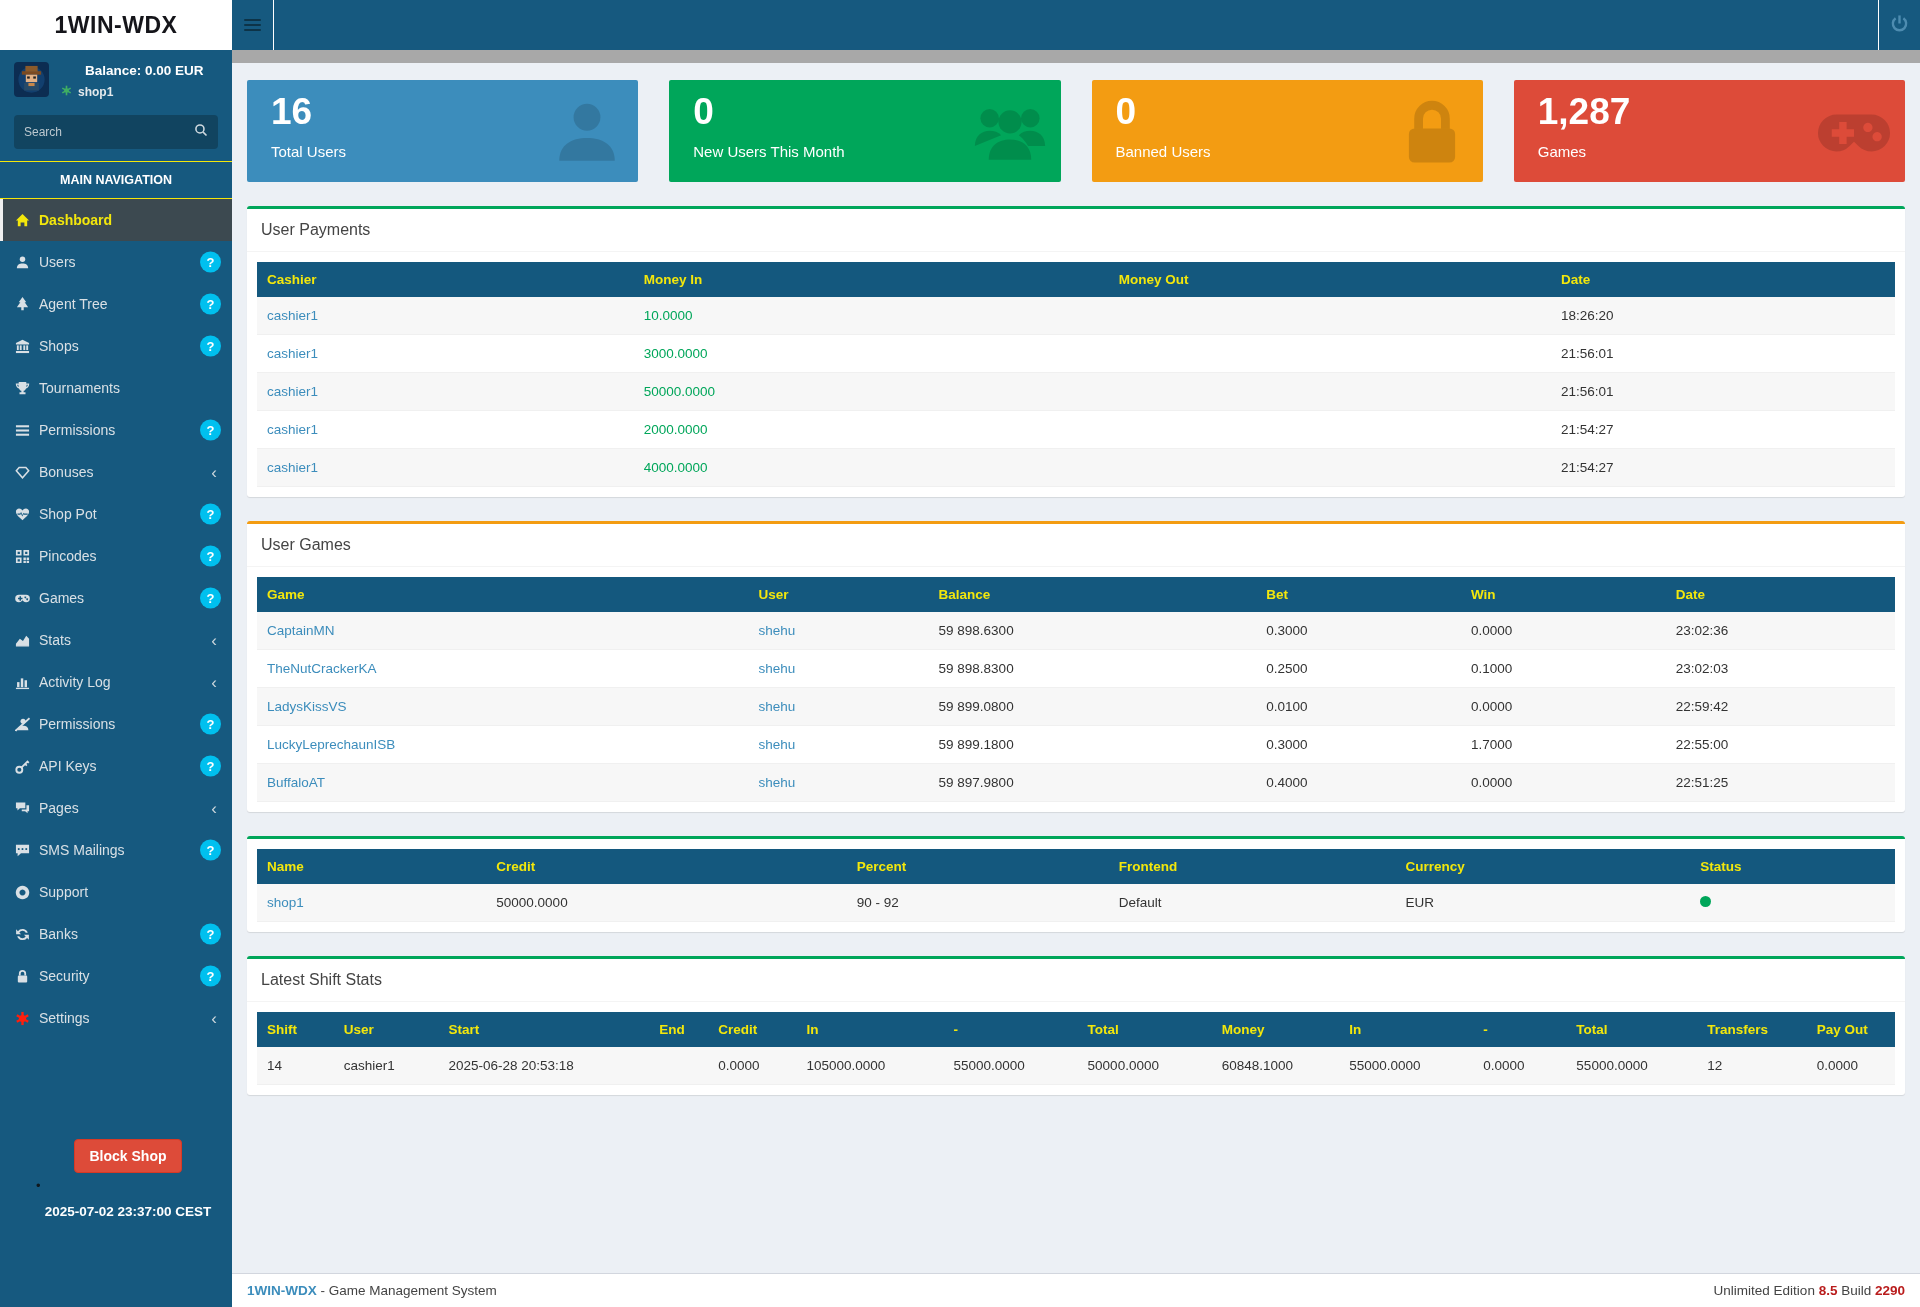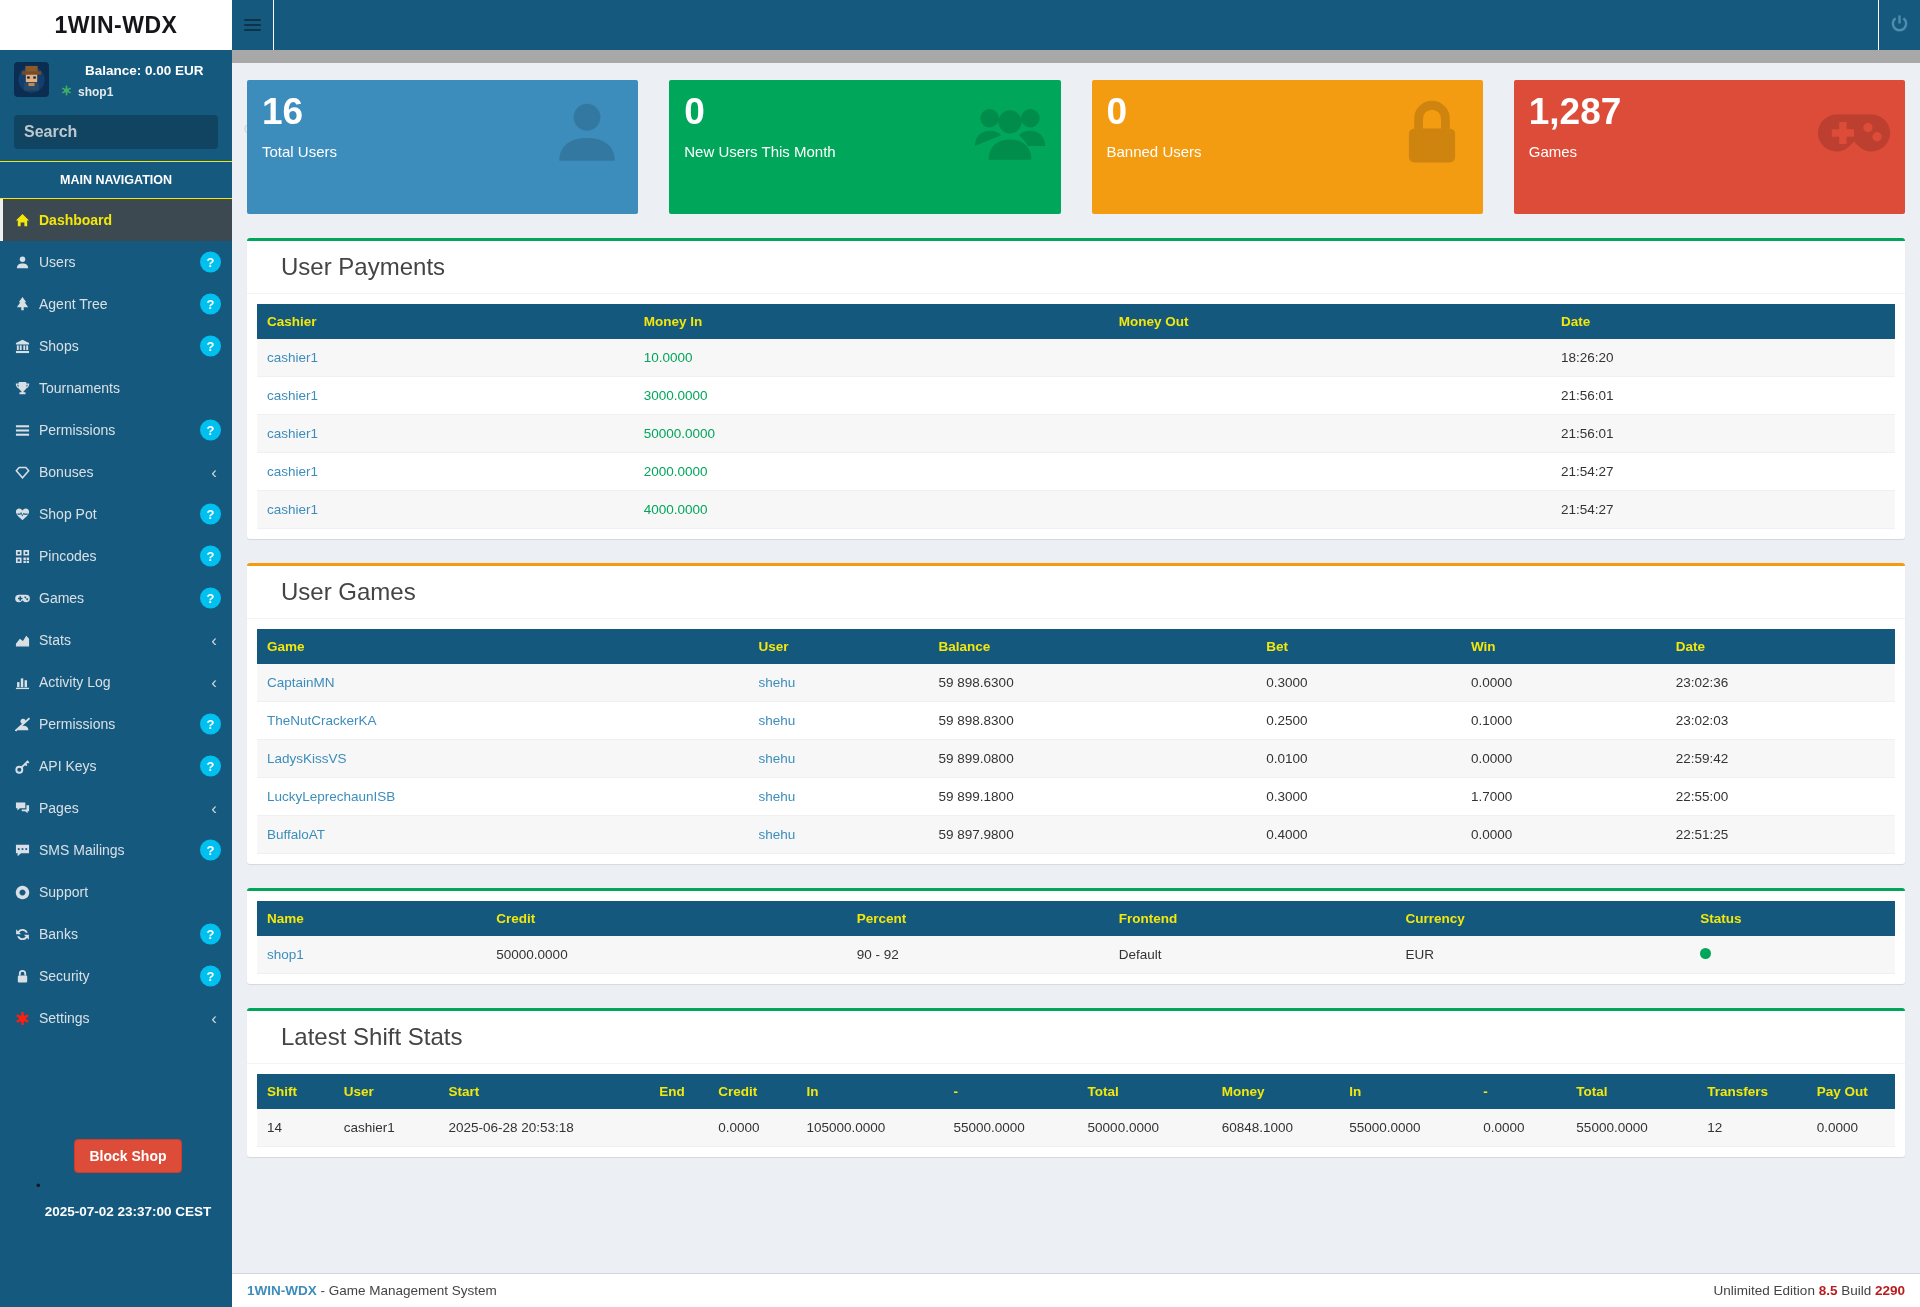--- a/index.html
+++ b/index.html
@@ -32,21 +32,21 @@
   .avatar{ width:35px; height:35px; border-radius:4px; overflow:hidden; flex:none; }
   .user-info{ margin-left:12px; padding-top:1px; }
   .balance{ color:#fff; font-weight:bold; font-size:13.5px;padding-left:24px; }
   .shop-line{ margin-top:7px; font-size:12px; color:#e4e9ec; display:flex; align-items:center; font-weight:bold;}
   .shop-line .icn{ color:#3fae63; margin-right:6px; }
   .shop-line .icn svg{ width:11px; height:11px; }
 
   .search-box{ margin:6px 14px 12px 14px; height:34px; background:rgba(8,28,40,.35);
     border-radius:4px; display:flex; align-items:center; padding:0 10px; }
   .search-box input{ flex:1; background:transparent; border:none; outline:none;
-    color:#fff; font-size:16px; font-family:inherit;font-weight:bold; }
+    color:#fff; font-size:12px; font-family:inherit; }
   .search-box input::placeholder{ color:#bcc8cf; }
   .search-box .icn{ color:#cfd9df; } .search-box .icn svg{ width:14px; height:14px; }
 
   .nav-header{ border-top:1px solid var(--yellow); border-bottom:1px solid var(--yellow);
     color:#fff; font-weight:bold; font-size:12.5px; text-align:center; padding:11px 0; }
 
   ul.menu{ list-style:none; }
   ul.menu li{ position:relative; display:flex; align-items:center; padding:13px 15px;
     font-size:14px; cursor:pointer; color:var(--menu-text); }
   ul.menu li .icn{ width:24px; flex:none; display:inline-flex; }
@@ -65,30 +65,30 @@
   .bullet{ display:block; text-align:left; padding-left:24px; color:#10181d; font-size:13px;
     line-height:8px; margin-top:9px; }
   .side-time{ color:#fff; font-weight:bold; font-size:13.5px; margin-top:14px; }
 
   
   .main{ margin-left:232px; padding-top:50px; height:1307px; display:flex; flex-direction:column; }
   .gray-strip{ height:13px; background:#a8a8a8; }
   .content{ flex:1; background:var(--content-bg); padding-bottom:10px; }
 
   .stat-row{ display:grid; grid-template-columns:repeat(4,1fr); gap:31px; margin:17px 15px 0 15px; }
-  .small-box{ position:relative; height:134px; border-radius:2px; color:#fff; padding:12px 15px; overflow:hidden;}
+  .small-box{ position:relative; height:102px; border-radius:2px; color:#fff; padding:12px 24px; overflow:hidden;}
   .small-box .num{ font-size:37px; font-weight:bold; line-height:1.1; }
   .small-box .lbl{ font-size:15px; margin-top:10px; }
   .small-box .big-icn{ position:absolute; right:14px; top:16px; color:rgba(0,0,0,0.15); }
   .small-box .big-icn svg{ width:74px; height:74px; }
 
   .box{ background:#fff; border-radius:3px; margin:24px 15px 0 15px;
     box-shadow:0 1px 1px rgba(0,0,0,.1); border-top:3px solid #00a65a; }
   .box-header{ padding:12px 14px; border-bottom:1px solid #f4f4f4; }
-  .box-title{ font-size:24px; font-weight:normal; color:#444;margin-left:20px; }
+  .box-title{ font-size:16px; font-weight:normal; color:#444; }
   .box-body{ padding:10px; }
 
   table.dtable{ width:100%; border-collapse:collapse; table-layout:fixed; }
   table.dtable th{ background:var(--table-head); color:var(--yellow); text-align:left;
     font-size:13.5px; padding:10px; font-weight:bold; }
   table.dtable td{ font-size:13.5px; color:#333; padding:11px 10px; border-bottom:1px solid #f0f0f0;
     white-space:nowrap; overflow:hidden; }
   table.dtable tbody tr:nth-child(odd){ background:#f7f7f7; }
   table.dtable a{ color:var(--link); text-decoration:none; cursor:pointer; }
   .money{ color:#00a65a; }

